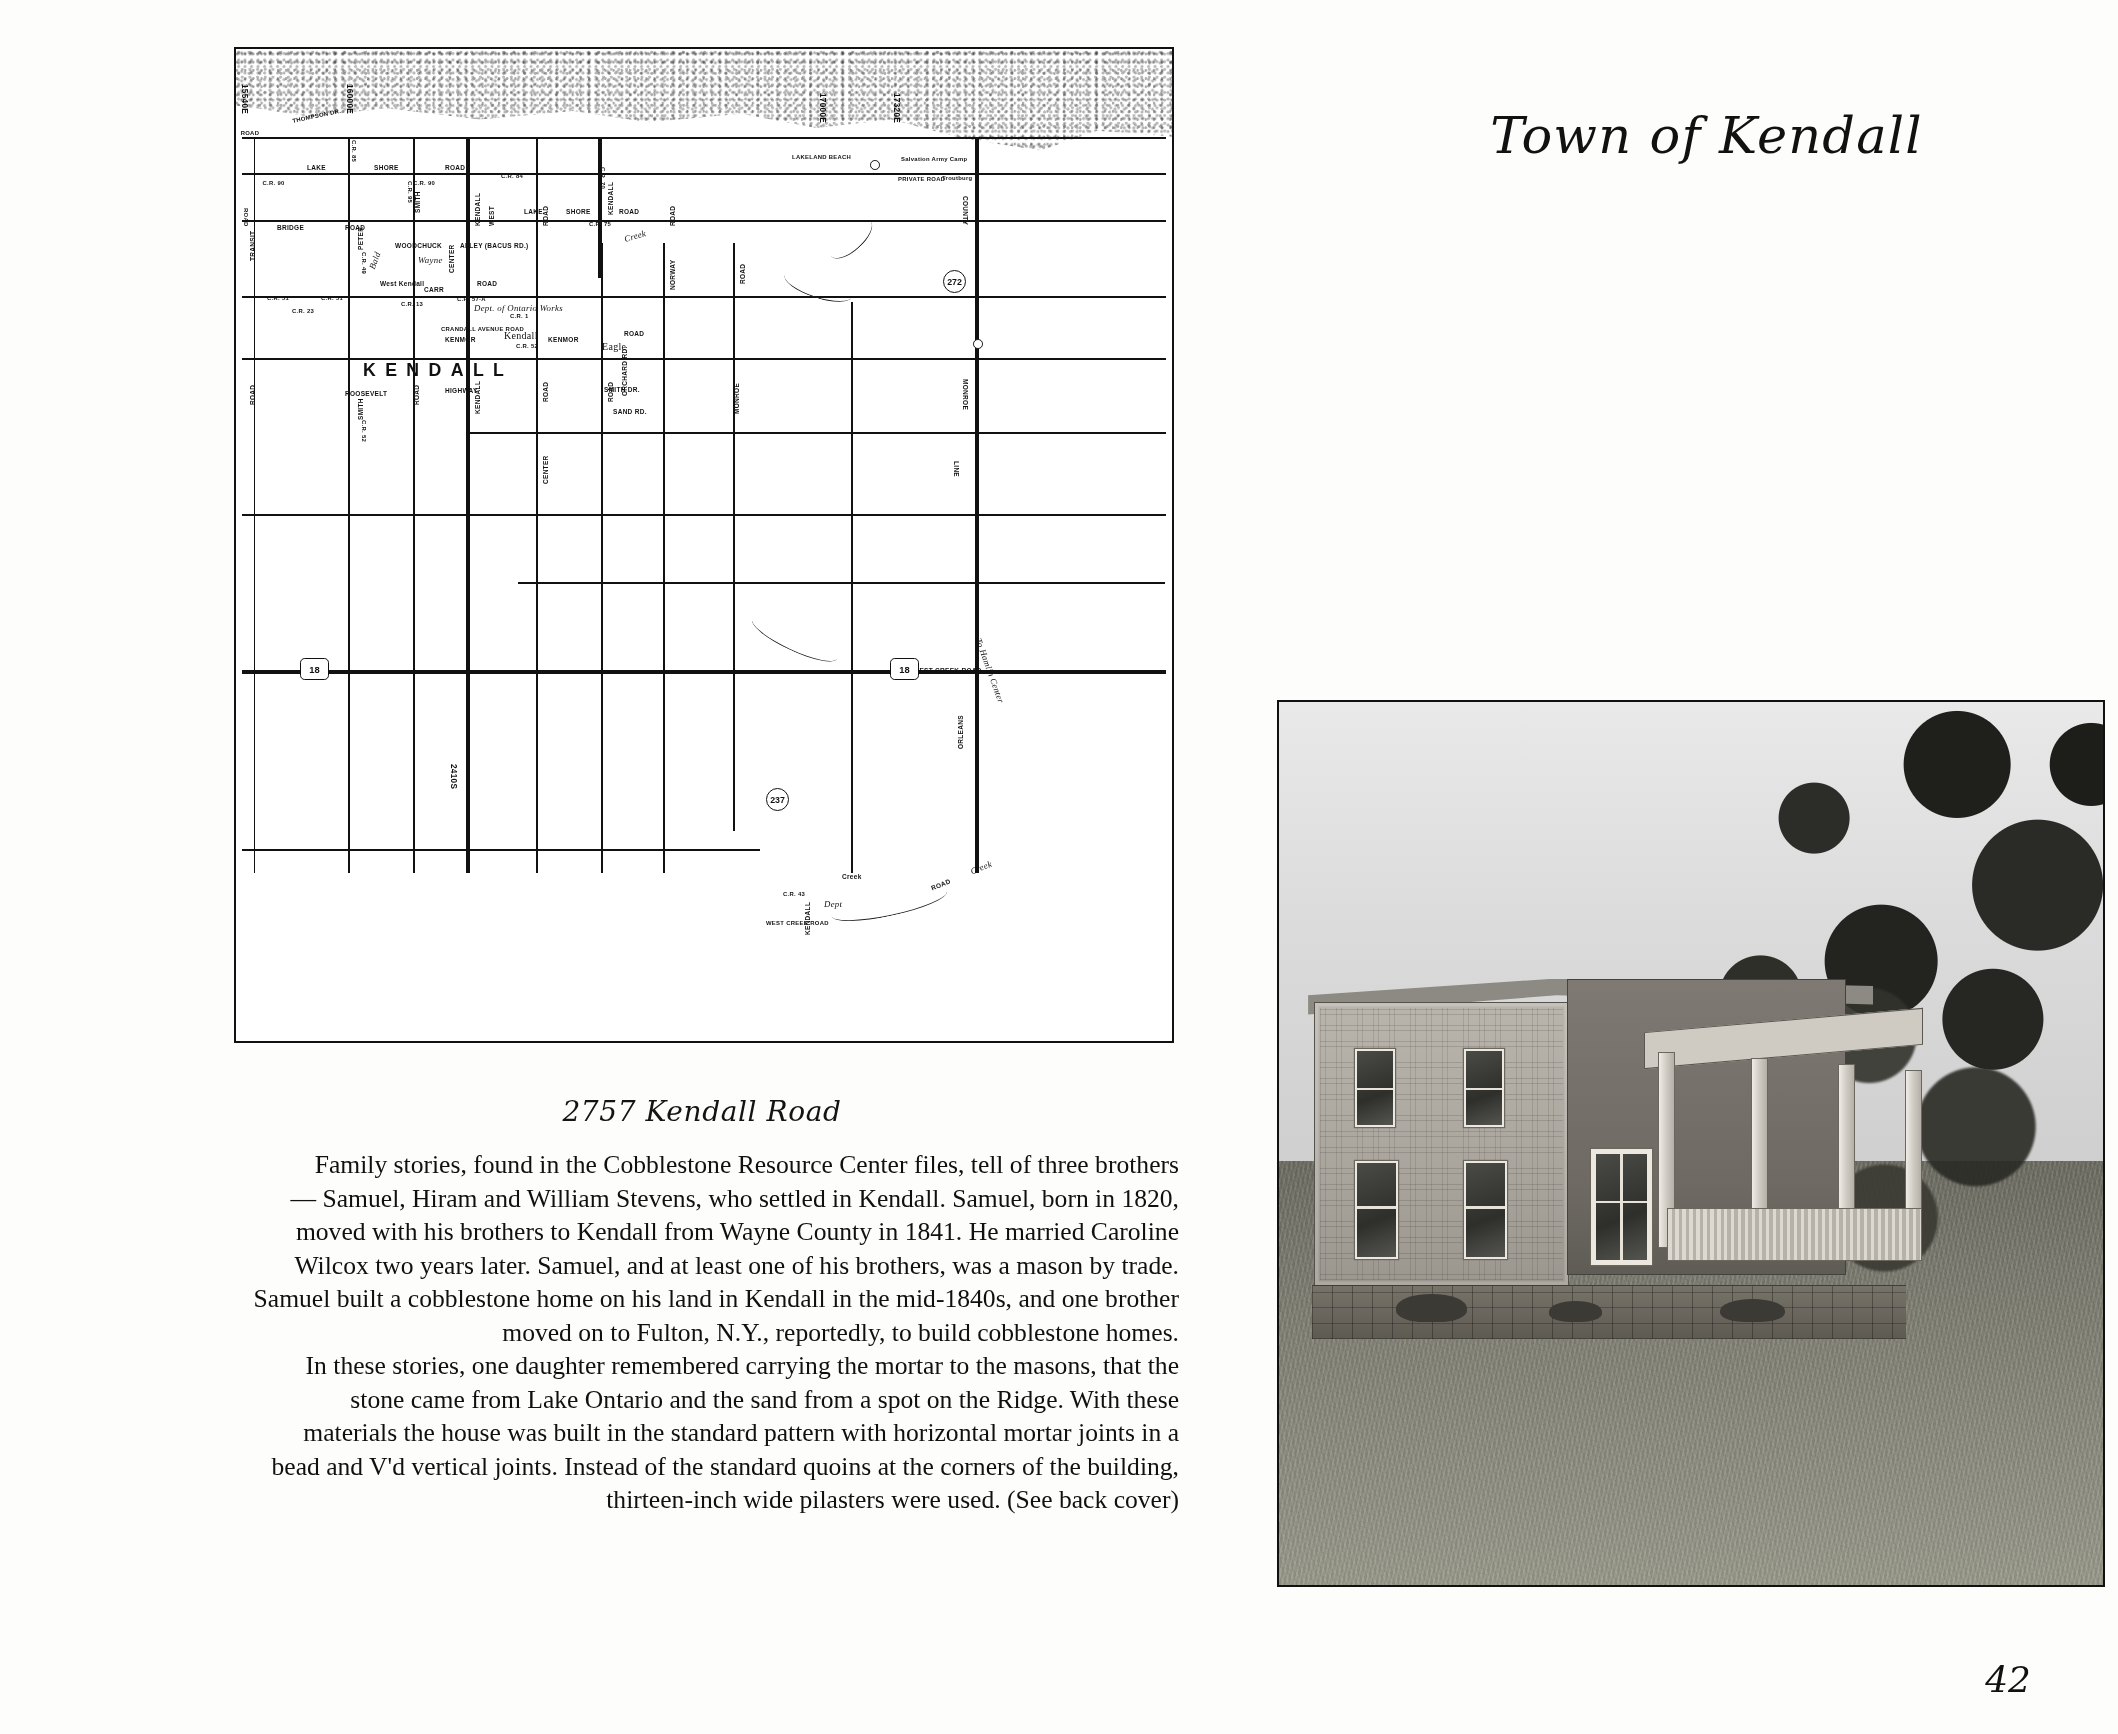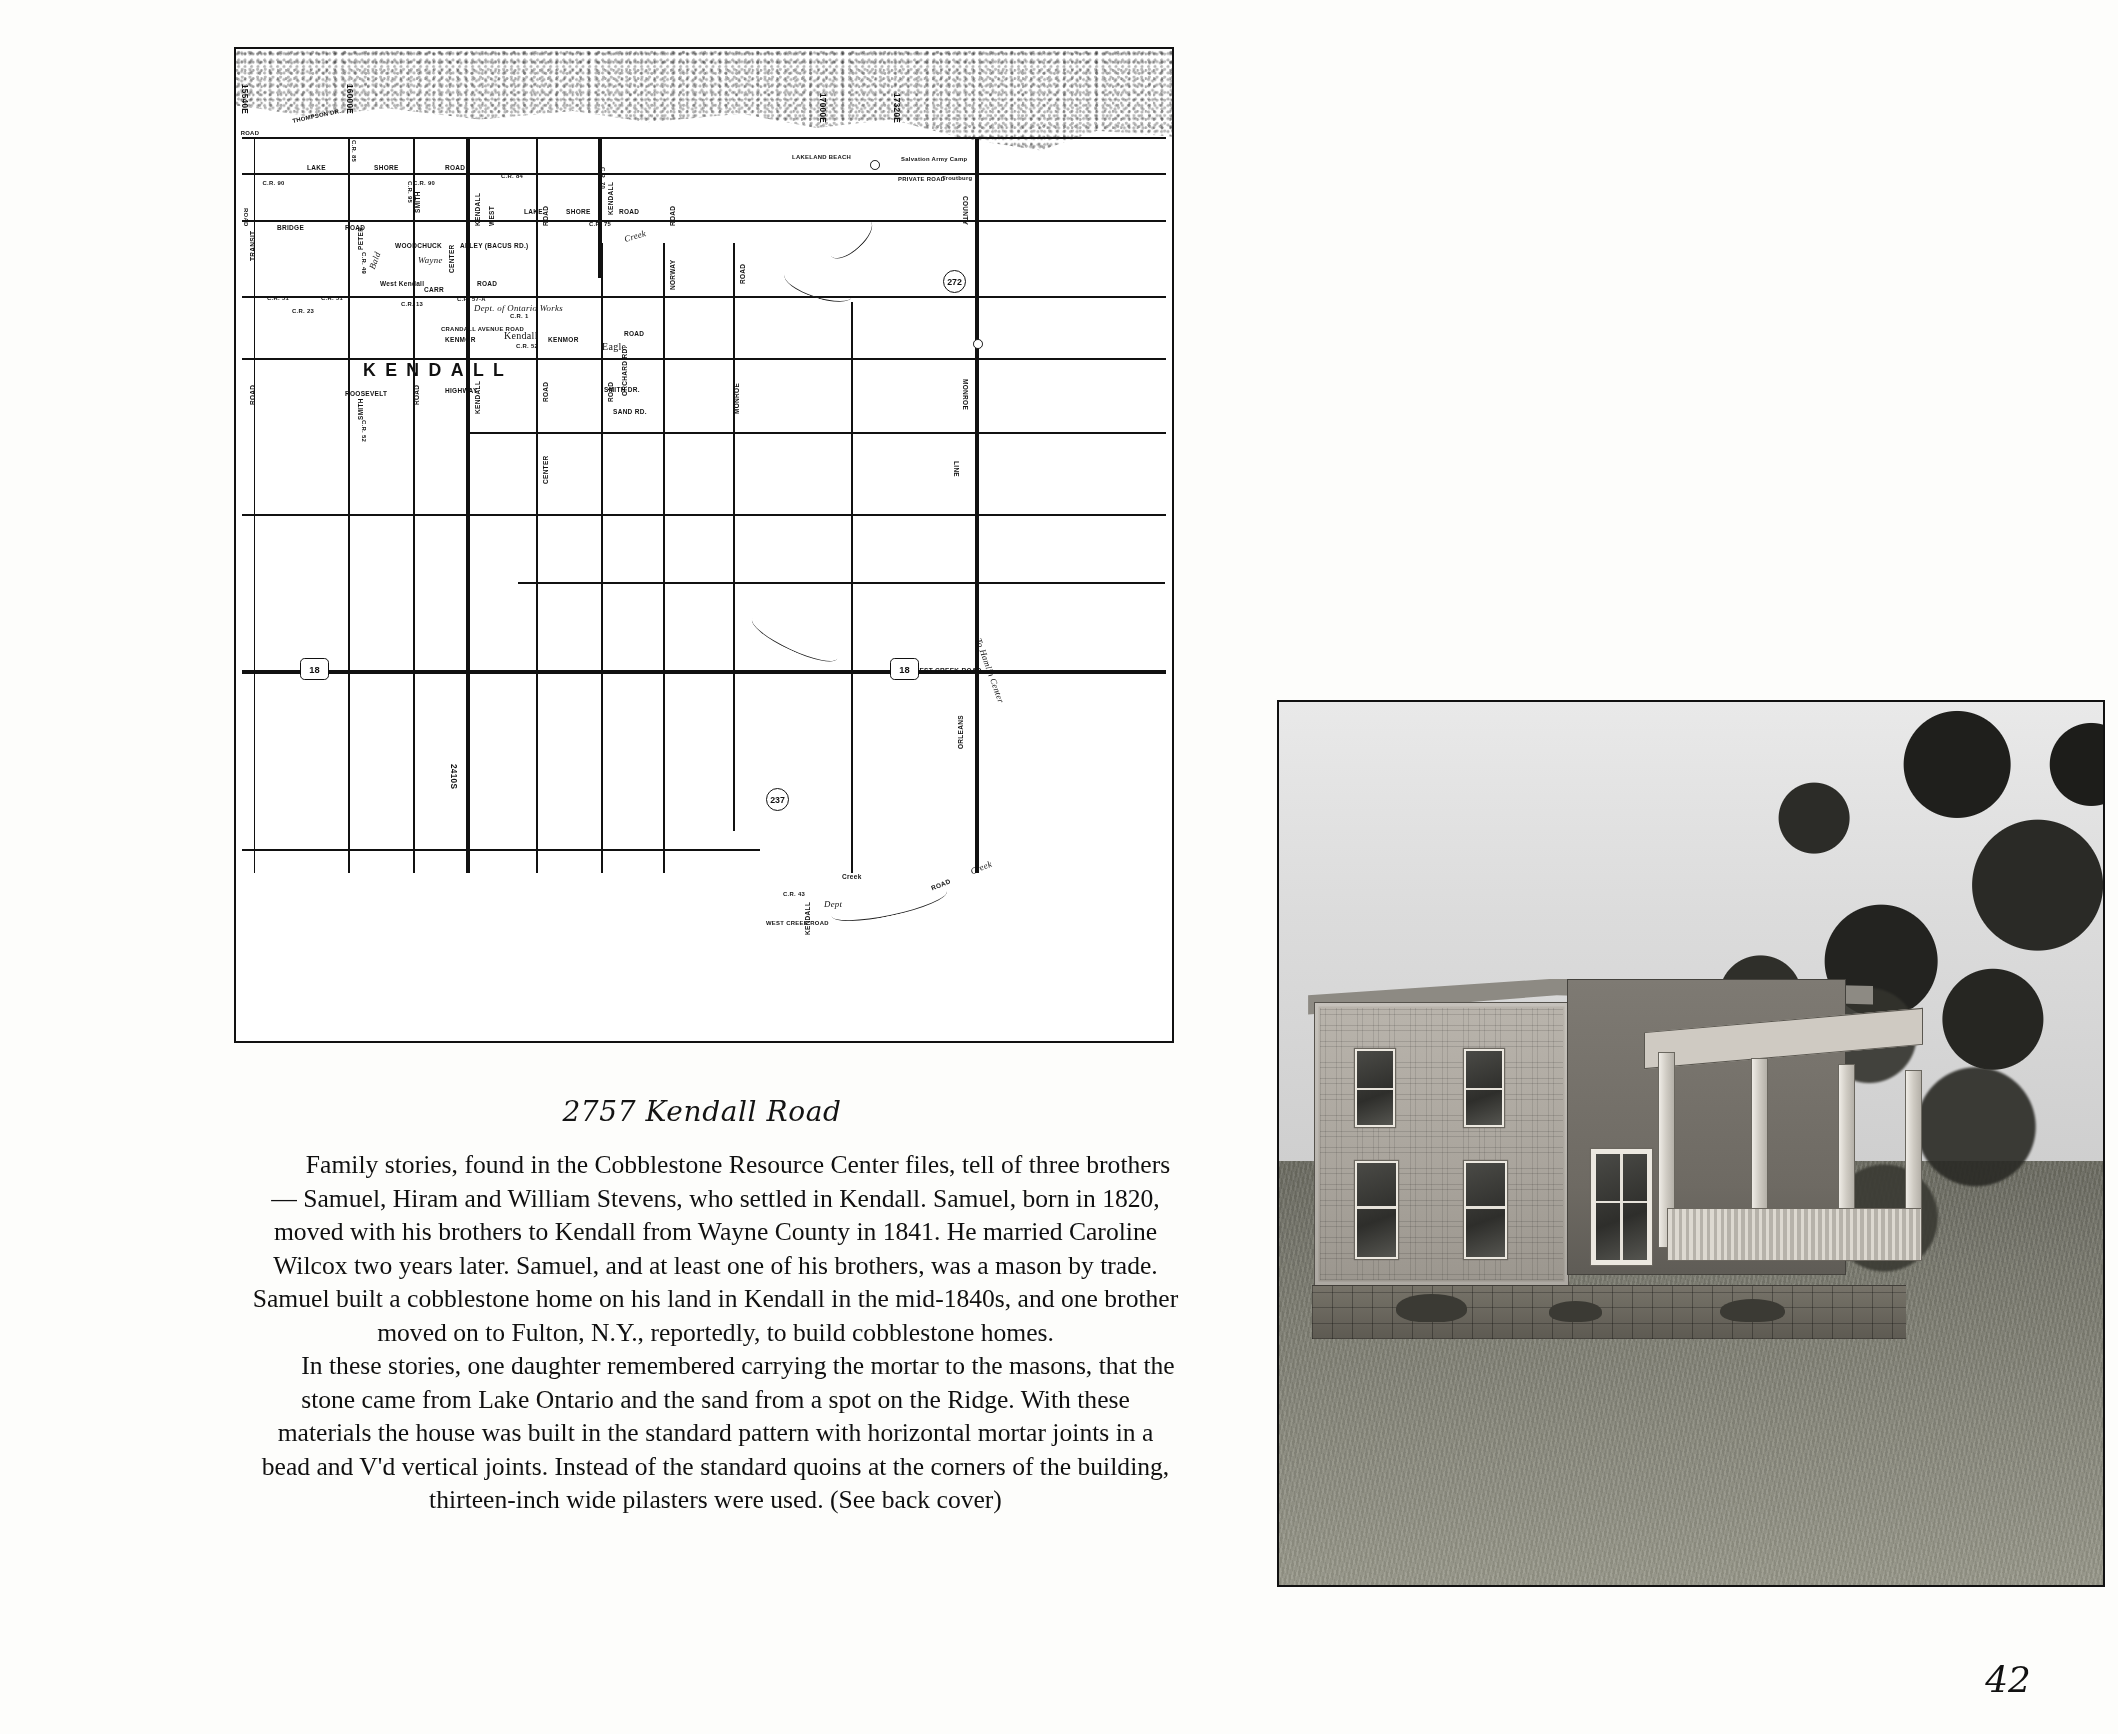--- a/index.html
+++ b/index.html
@@ -269,38 +269,39 @@
   }
   .bodytext {
     position: absolute;
     left: 252px;
     top: 1148px;
     width: 927px;
     font-family: "Liberation Serif", serif;
     font-size: 25.6px;
     line-height: 1.31;
     color: #101010;
-    text-align: center;
+    text-align: right;
   }
   .bodytext p { margin: 0; text-indent: 45px; }
   .page-number {
     position: absolute;
     right: 88px;
     bottom: 35px;
     font-family: "DejaVu Serif", serif;
     font-style: italic;
     font-size: 36px;
     color: #111;
   }
 </style>
 </head>
 <body>
 
 <div class="page">
 
+  <div class="town-title">Town of Kendall</div>
 
   <div class="map-frame">
     <div class="map-inner">
 
       <div class="lake-band"></div>
 
       <div class="hline" style="left:5.9px; top:88px; width:924px;"></div>
       <div class="hline" style="left:5.9px; top:124px; width:924px;"></div>
       <div class="hline" style="left:5.9px; top:171px; width:924px;"></div>
       <div class="hline" style="left:5.9px; top:247px; width:924px;"></div>

